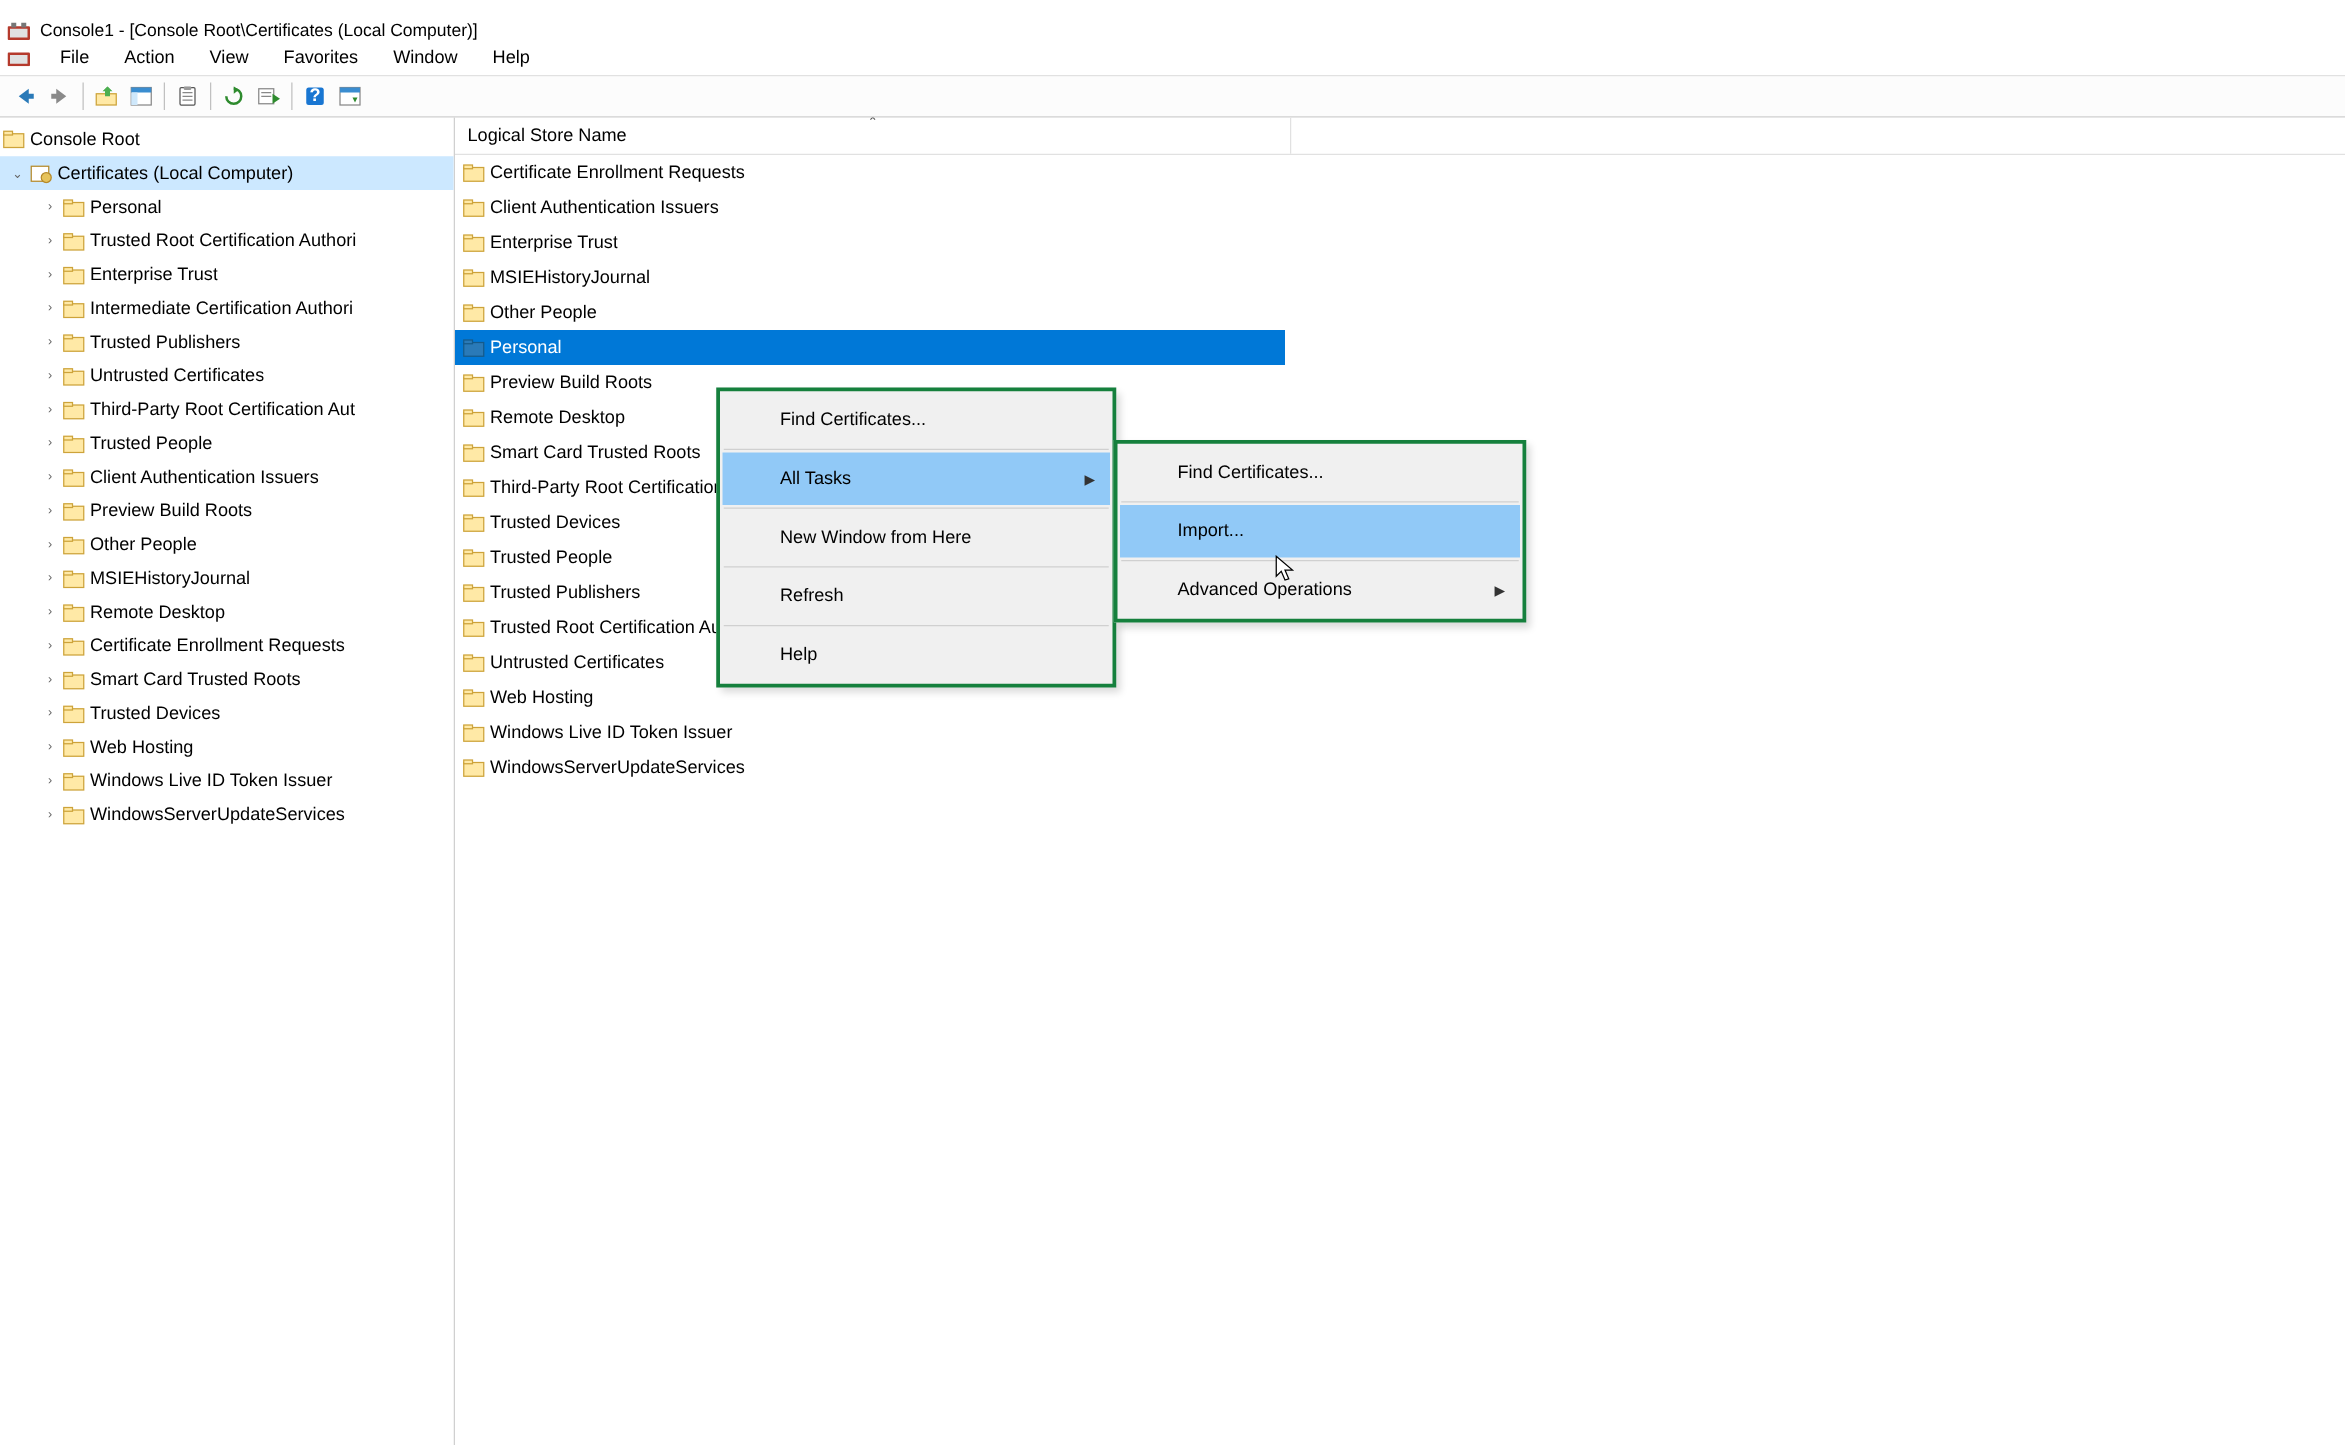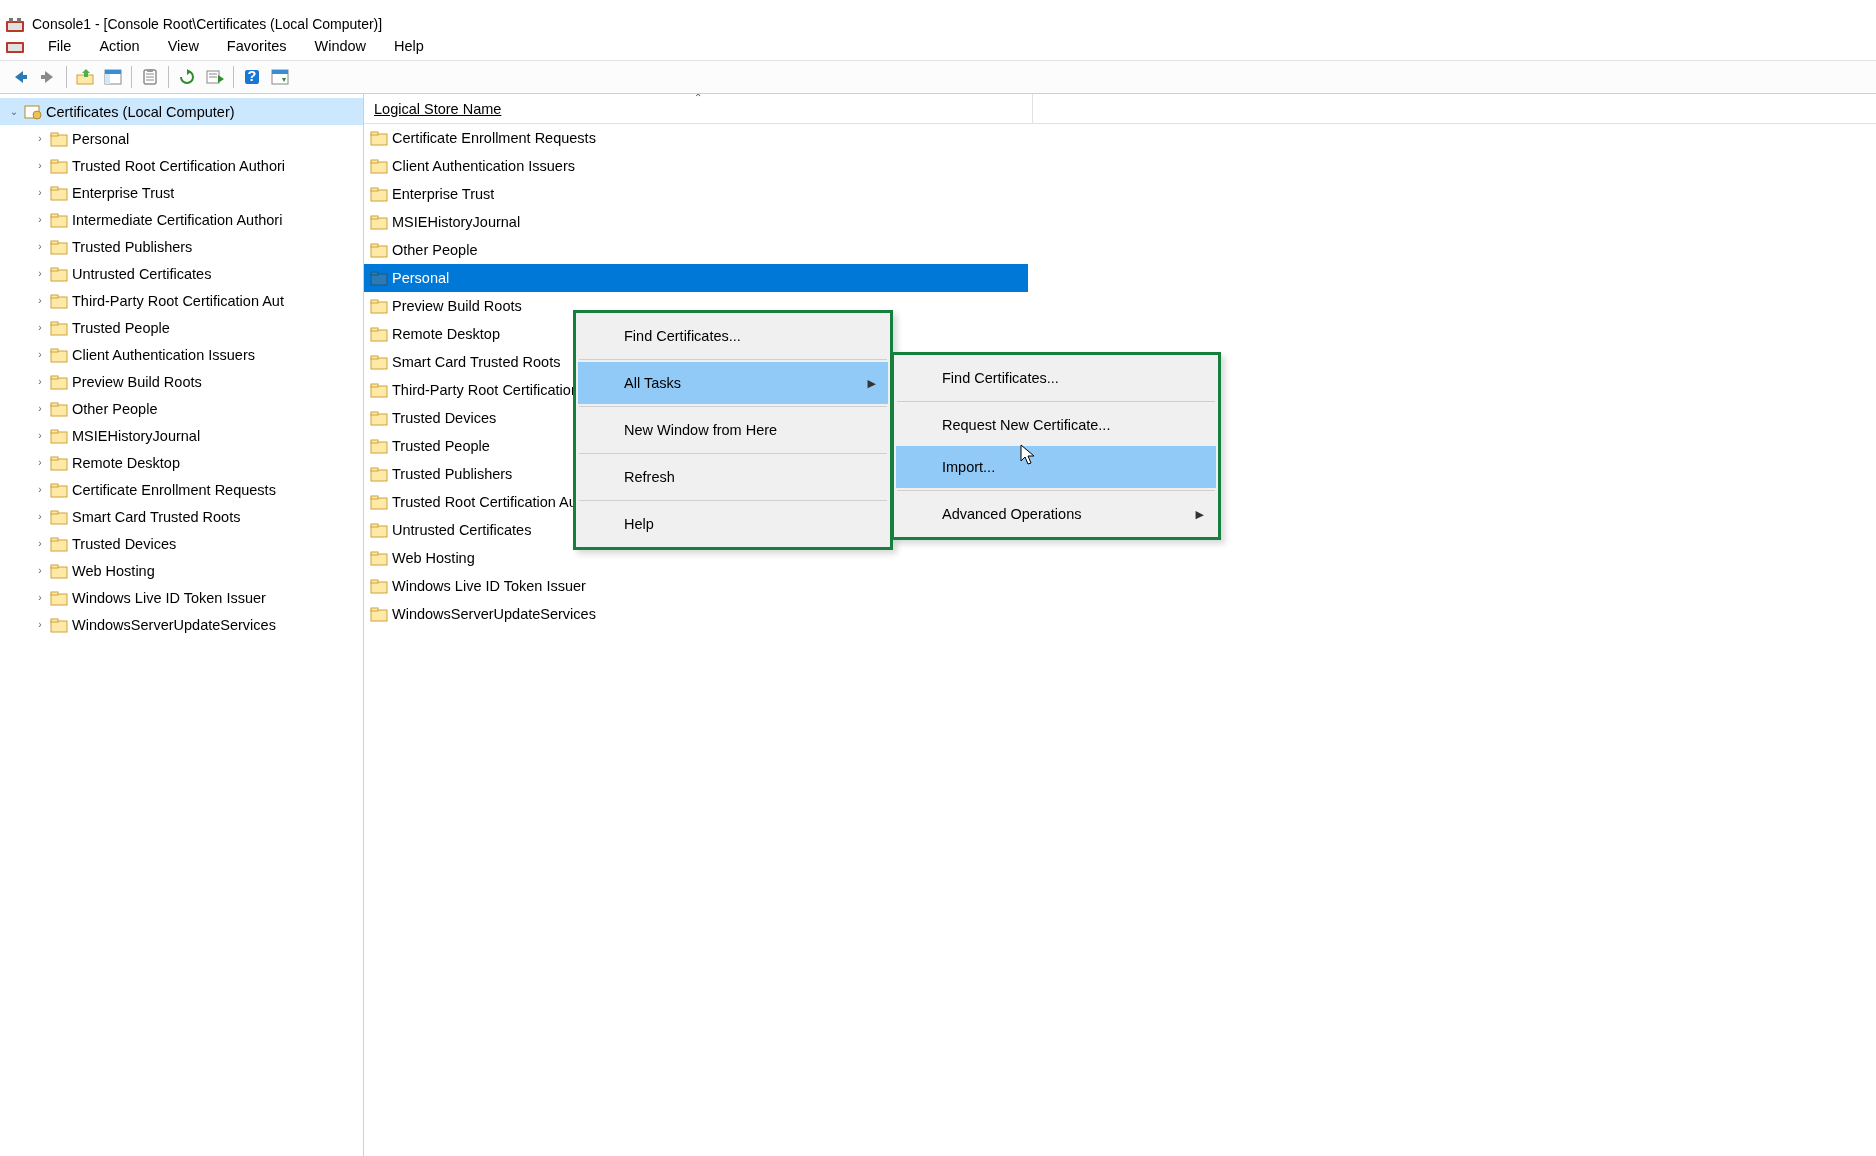--- a/index.html
+++ b/index.html
@@ -26,21 +26,21 @@
 .list-pane { flex:1; position:relative; overflow:hidden; }
 
 
 .tree-row { display:flex; align-items:center; height:27px; cursor:default; white-space:nowrap; }
 .tree-row.selected { background:#cce8ff; }
 .expander { width:16px; text-align:center; color:#666; font-size:10px; margin-right:2px; }
 .node-icon { width:18px; height:16px; margin-right:4px; flex:none; }
 .node-label { overflow:hidden; text-overflow:clip; }
 
 
-.list-header { height:30px; border-bottom:1px solid #e1e1e1; display:flex; align-items:center; padding-left:8px; position:relative;text-decoration:underline; }
+.list-header { height:30px; border-bottom:1px solid #e1e1e1; display:flex; align-items:center; padding-left:8px; position:relative; }
 .col-hdr { height:100%; display:flex; align-items:center; padding-left:2px; }
 .col-sep { width:1px; height:100%; background:#e1e1e1; }
 .sort-ind { position:absolute; top:-2px; left:330px; font-size:10px; color:#555; }
 
 
 .list-row { height:28px; display:flex; align-items:center; padding-left:4px; cursor:default; white-space:nowrap; }
 .list-row .folder { margin:0 4px 0 2px; }
 .list-row.selected { background:#0078d7; color:#fff; }
 .list-row.selected .node-label { color:#fff; }
 .list-body { width:664px; }
@@ -153,20 +153,29 @@
         <rect x="1" y="1" width="16" height="14" fill="#fff" stroke="#888"></rect>
         <rect x="1" y="1" width="16" height="4" fill="#3a8dd0"></rect>
         <path d="M11 9 L15 9 L13 13 Z" fill="#2e8b2e"></path>
       </svg>
     </div>
 </div>
 
 <div class="content">
 
   <div class="tree-pane">
+    <div class="tree-row" style="padding-left:2px">
+      <span class="node-icon">
+          <svg viewBox="0 0 18 16">
+            <rect x="1" y="3" width="16" height="11" fill="#ffe9a6" stroke="#cda33a"></rect>
+            <rect x="1" y="1" width="7" height="3" fill="#ffe9a6" stroke="#cda33a"></rect>
+          </svg>
+        </span>
+      <span class="node-label">Console Root</span>
+    </div>
     <div class="tree-row selected" style="padding-left:6px">
       <span class="expander">⌄</span>
       <span class="node-icon">
           <svg viewBox="0 0 18 16">
             <rect x="1" y="2" width="14" height="12" fill="#fff" stroke="#b58a2c"></rect>
             <circle cx="13" cy="11" r="4" fill="#e6c35c" stroke="#b58a2c"></circle>
           </svg>
         </span>
       <span class="node-label">Certificates (Local Computer)</span>
     </div>
@@ -558,23 +567,20 @@
       <div class="mi">
           <span>Help</span>
         </div>
     </div>
 
     <div class="ctx" style="left:527px; top:258px; width:330px;">
       <div class="mi">
           <span>Find Certificates...</span>
         </div>
       <div class="msep"></div>
-      <div class="mi">
-          <span>Request New Certificate...</span>
-        </div>
       <div class="mi hover">
           <span>Import...</span>
         </div>
       <div class="msep"></div>
       <div class="mi">
           <span>Advanced Operations</span>
           <span class="sub-arrow">▶</span>
         </div>
     </div>
 

